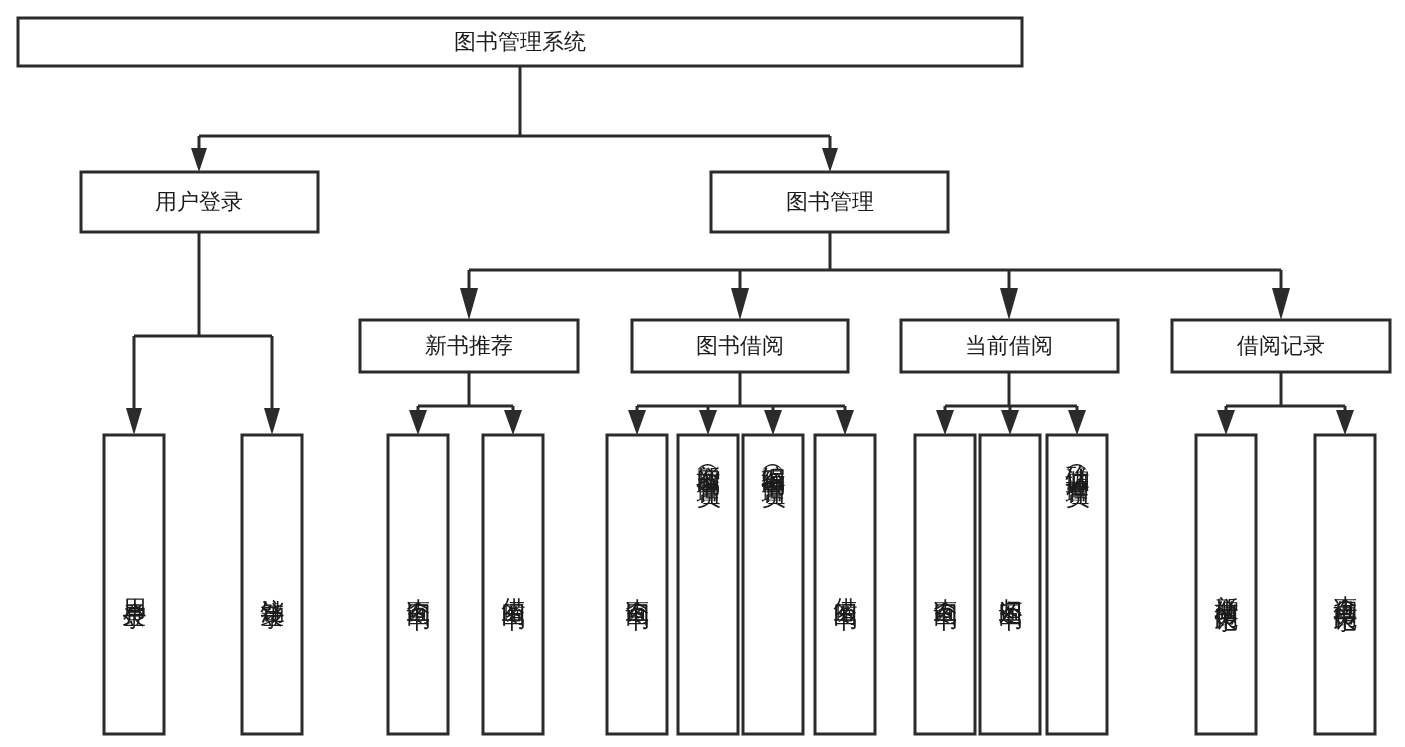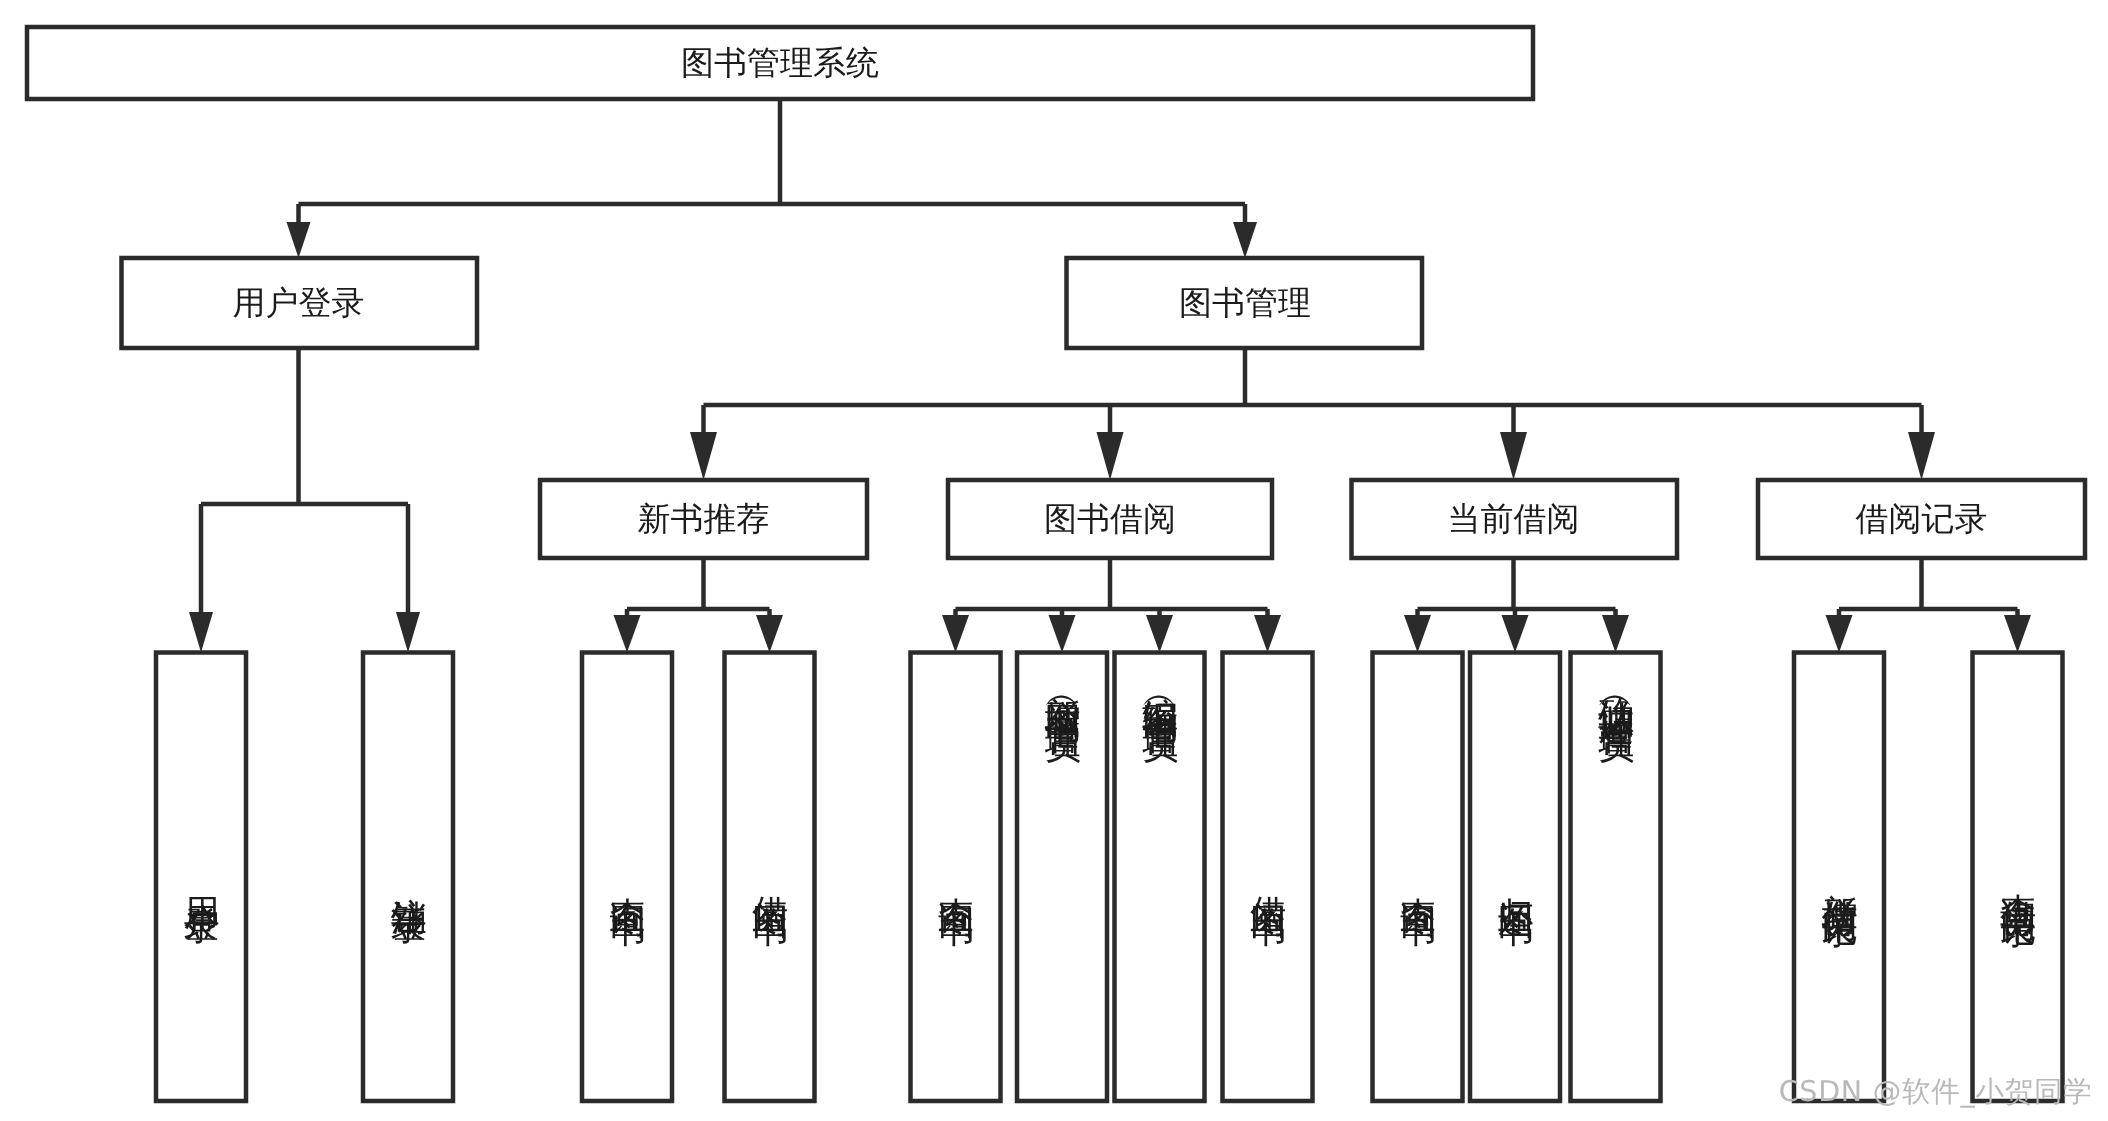--- a/index.html
+++ b/index.html
@@ -218,14 +218,13 @@
   <div class="node-label-v-wrap" style="left:1047px; top:435px; width:60px; height:299px; align-items:flex-start;">
     <span class="node-label-v" style="margin-top:10px;">确认归还（管理员）</span>
   </div>
   <div class="node-label-v-wrap" style="left:1196px; top:435px; width:60px; height:299px;">
     <span class="node-label-v">新增借阅记录</span>
   </div>
   <div class="node-label-v-wrap" style="left:1315px; top:435px; width:60px; height:299px;">
     <span class="node-label-v">查询借阅记录</span>
   </div>
 
-  <div class="watermark">CSDN @软件_小贺同学</div>
 </div>
 
 </body></html>

